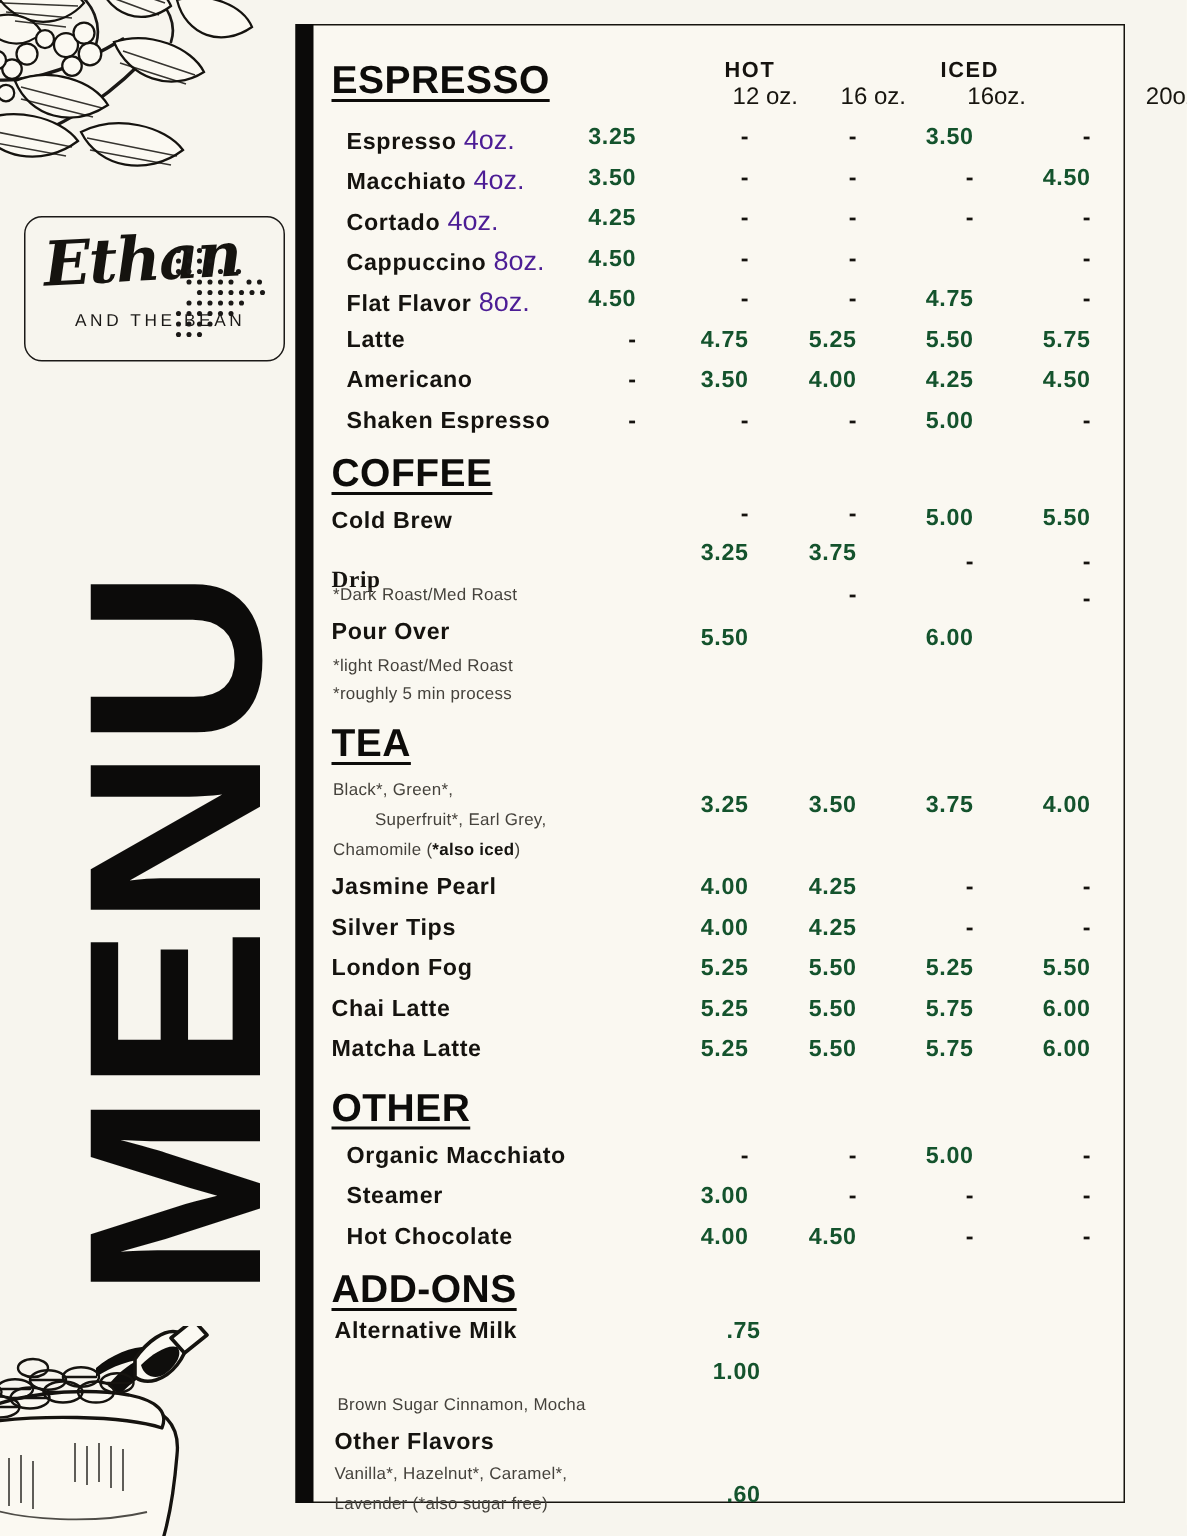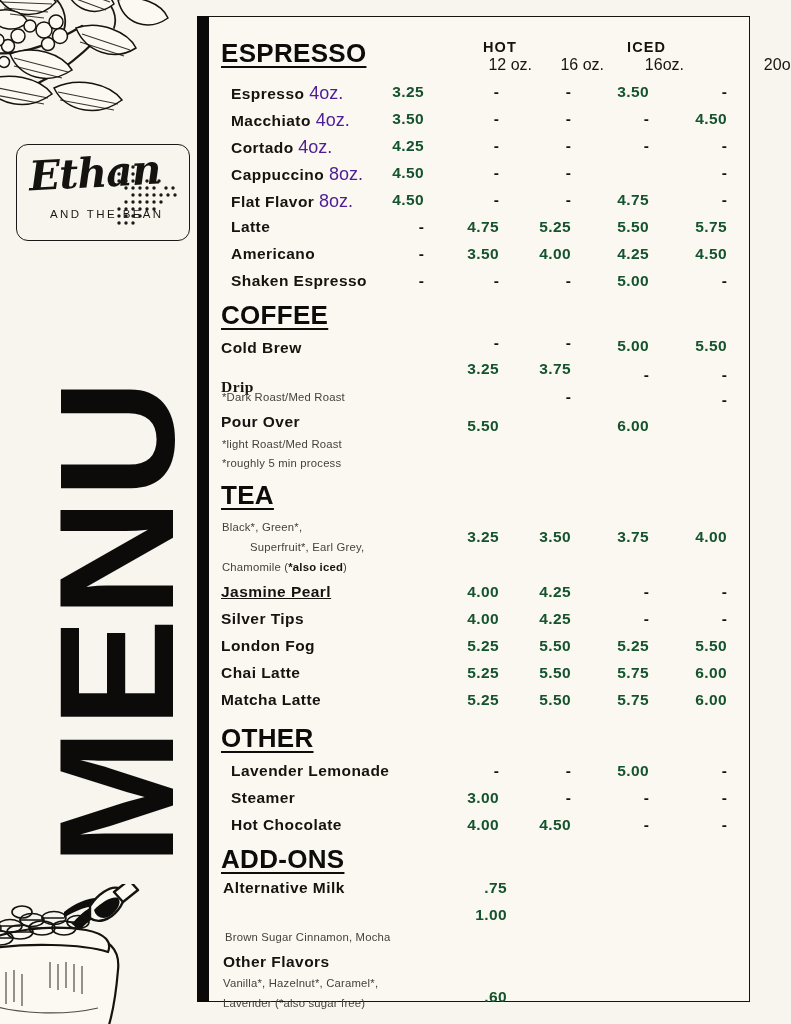--- a/index.html
+++ b/index.html
@@ -341,21 +341,21 @@
     <div class="note" style="left:13px;top:505px;">Black*, Green*,</div>
     <div class="note" style="left:13px;top:525px;margin-left:28px;">Superfruit*, Earl Grey,</div>
     <div class="note" style="left:13px;top:545px;">
       <span>Chamomile (</span><b>*also iced</b><span>)</span>
     </div>
     <div class="price" style="left:220px;top:512px;width:70px;">3.25</div>
     <div class="price" style="left:292px;top:512px;width:70px;">3.50</div>
     <div class="price" style="left:370px;top:512px;width:70px;">3.75</div>
     <div class="price" style="left:448px;top:512px;width:70px;">4.00</div>
 
-    <div class="nm" style="left:12px;top:567px;text-decoration:underline;">
+    <div class="nm" style="left:12px;top:567px;">
       <span>Jasmine Pearl</span>
     </div>
     <div class="price" style="left:220px;top:567px;width:70px;">4.00</div>
     <div class="price" style="left:292px;top:567px;width:70px;">4.25</div>
     <div class="dash" style="left:370px;top:567px;width:70px;">-</div>
     <div class="dash" style="left:448px;top:567px;width:70px;">-</div>
 
     <div class="nm" style="left:12px;top:594px;">
       <span>Silver Tips</span>
     </div>
@@ -384,21 +384,21 @@
       <span>Matcha Latte</span>
     </div>
     <div class="price" style="left:220px;top:675px;width:70px;">5.25</div>
     <div class="price" style="left:292px;top:675px;width:70px;">5.50</div>
     <div class="price" style="left:370px;top:675px;width:70px;">5.75</div>
     <div class="price" style="left:448px;top:675px;width:70px;">6.00</div>
 
     <div class="sect" style="left:12px;top:707px;">OTHER</div>
 
     <div class="nm" style="left:22px;top:746px;">
-      <span>Lavender Lemonade</span>
+      <span>Organic Macchiato</span>
     </div>
     <div class="dash" style="left:220px;top:746px;width:70px;">-</div>
     <div class="dash" style="left:292px;top:746px;width:70px;">-</div>
     <div class="price" style="left:370px;top:746px;width:70px;">5.00</div>
     <div class="dash" style="left:448px;top:746px;width:70px;">-</div>
 
     <div class="nm" style="left:22px;top:773px;">
       <span>Steamer</span>
     </div>
     <div class="price" style="left:220px;top:773px;width:70px;">3.00</div>

